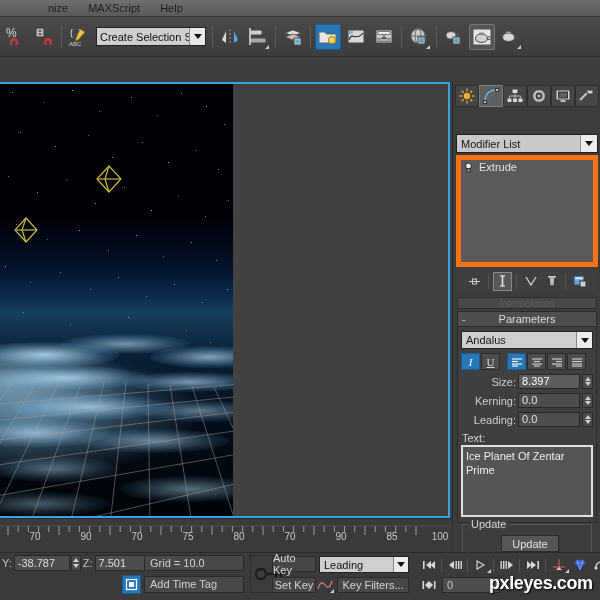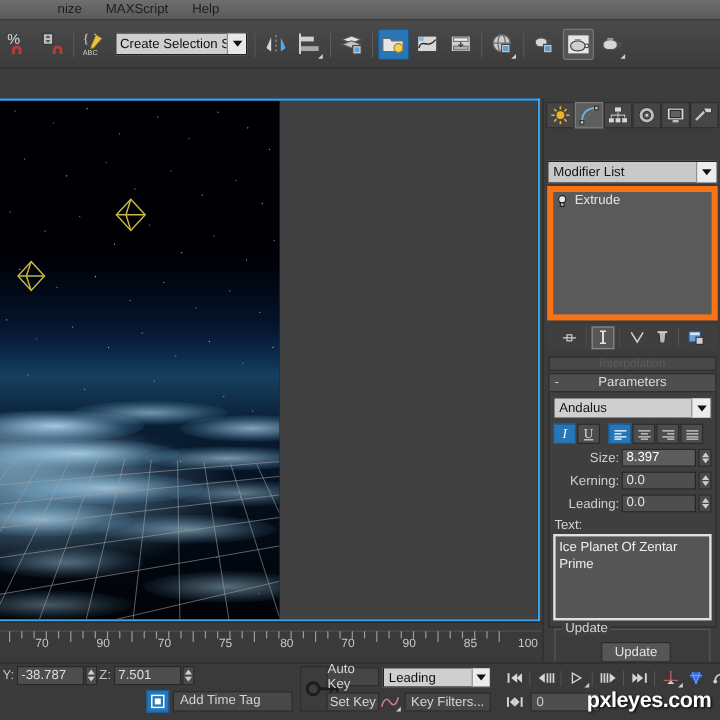--- a/index.html
+++ b/index.html
@@ -930,20 +930,21 @@
           <div class="sp-dn"></div>
         </div>
       <span class="coord-lbl">Z:</span>
       <div class="coord-fld">7.501</div>
       <div class="mini-spin">
           <div class="sp-up"></div>
           <div class="sp-dn"></div>
         </div>
     </div>
 
+    <div class="grid-fld">Grid = 10.0</div>
 
     <div class="lock-btn">
       <svg width="13" height="13" viewBox="0 0 13 13">
         <rect x="1.5" y="1.5" width="10" height="10" fill="none" stroke="#ffffff" stroke-width="1.2"></rect>
         <rect x="4" y="4" width="5" height="5" fill="#ffffff"></rect>
       </svg>
     </div>
 
     <div class="timetag-fld">Add Time Tag</div>
 

